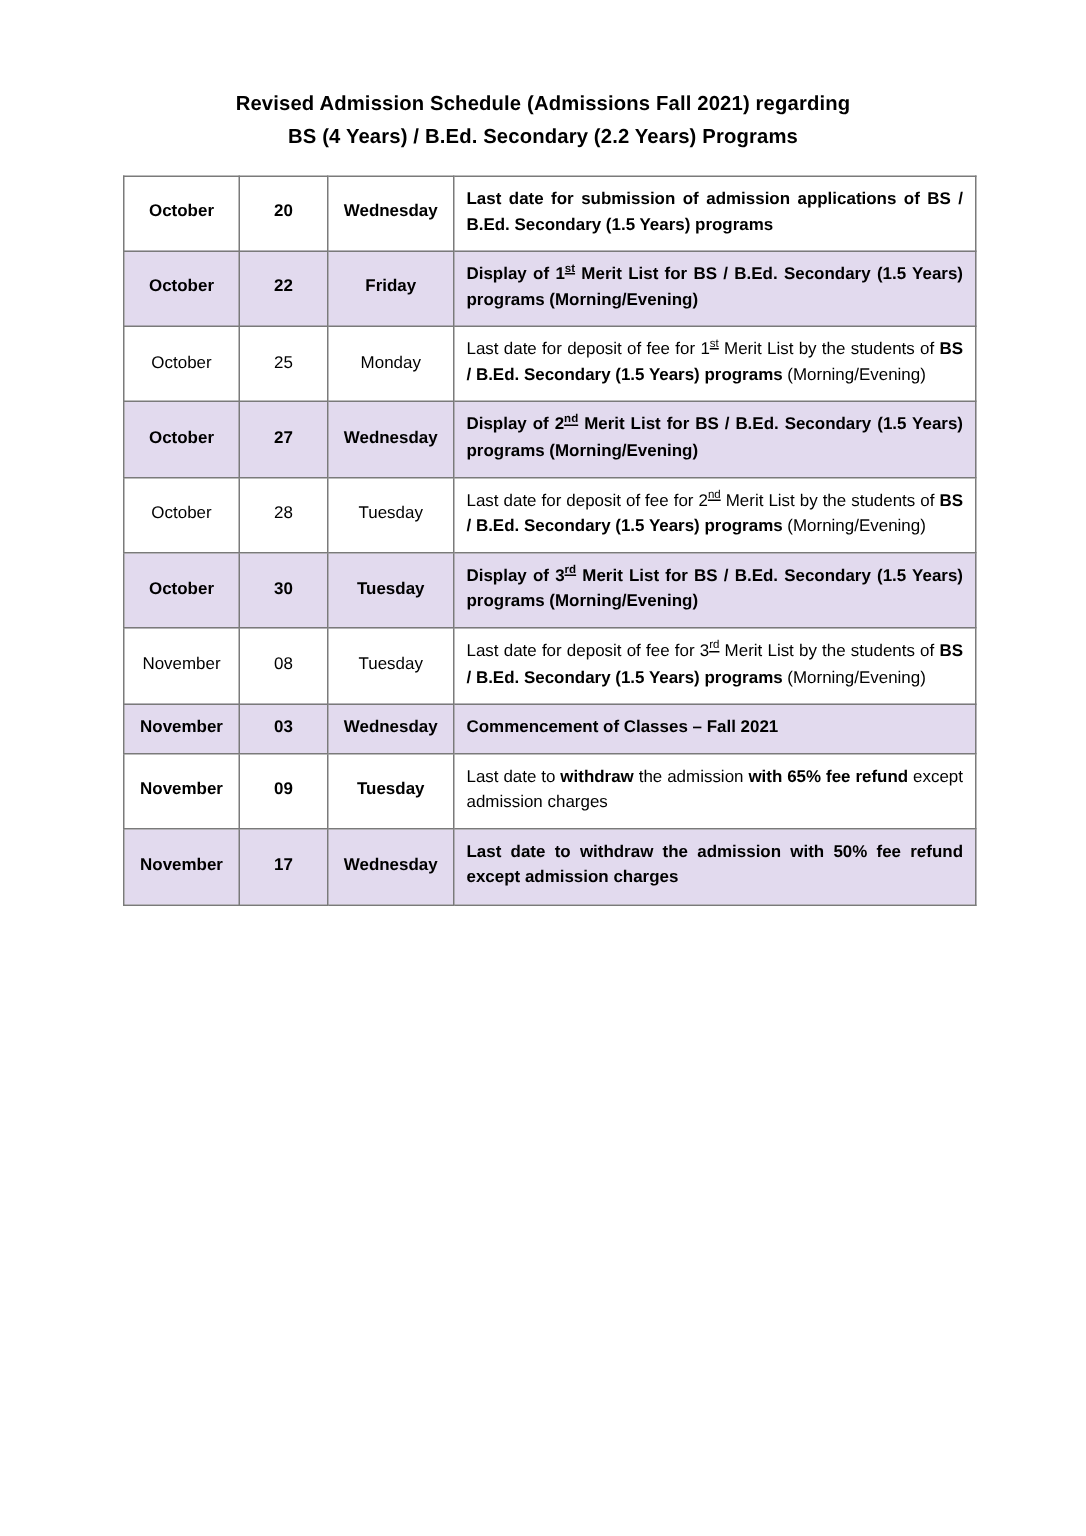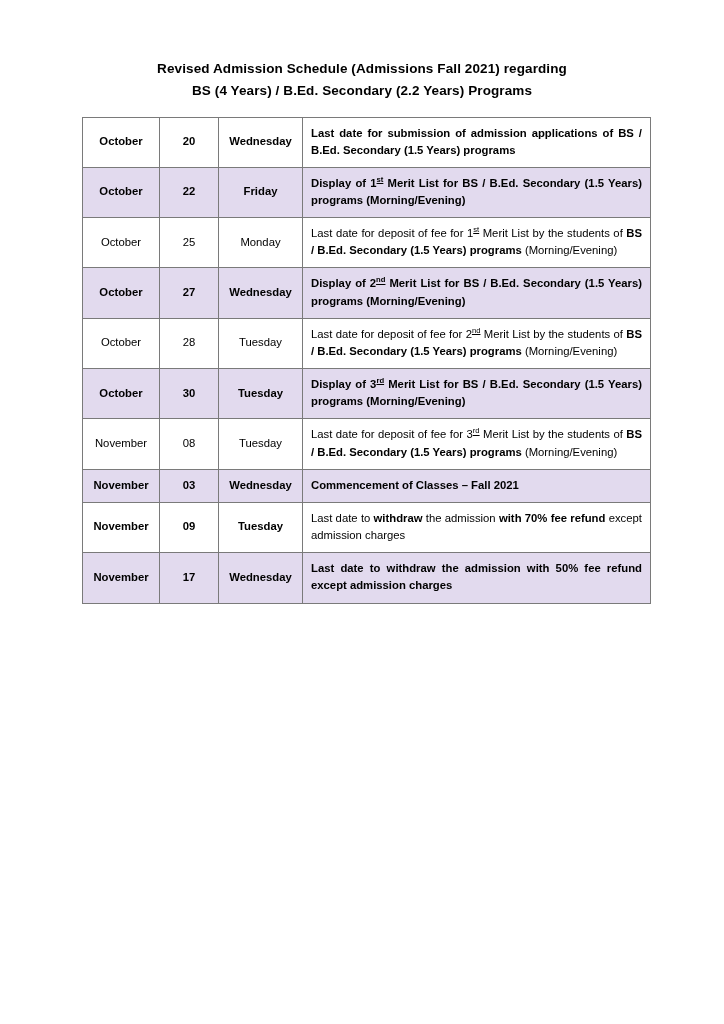--- a/index.html
+++ b/index.html
@@ -149,21 +149,21 @@
         <tr class="shade">
           <td class="month">November</td>
           <td class="day">03</td>
           <td class="weekday">Wednesday</td>
           <td class="desc"><b>Commencement of Classes – Fall 2021</b></td>
         </tr>
         <tr class="plain boldhead">
           <td class="month">November</td>
           <td class="day">09</td>
           <td class="weekday">Tuesday</td>
-          <td class="desc">Last date to <b>withdraw</b> the admission <b>with 70% fee refund</b> except admission charges</td>
+          <td class="desc">Last date to <b>withdraw</b> the admission <b>with 65% fee refund</b> except admission charges</td>
         </tr>
         <tr class="shade">
           <td class="month">November</td>
           <td class="day">17</td>
           <td class="weekday">Wednesday</td>
           <td class="desc">Last date to <b>withdraw</b> the admission <b>with 50% fee refund</b> except admission charges</td>
         </tr>
       </tbody>
   </table>
 

